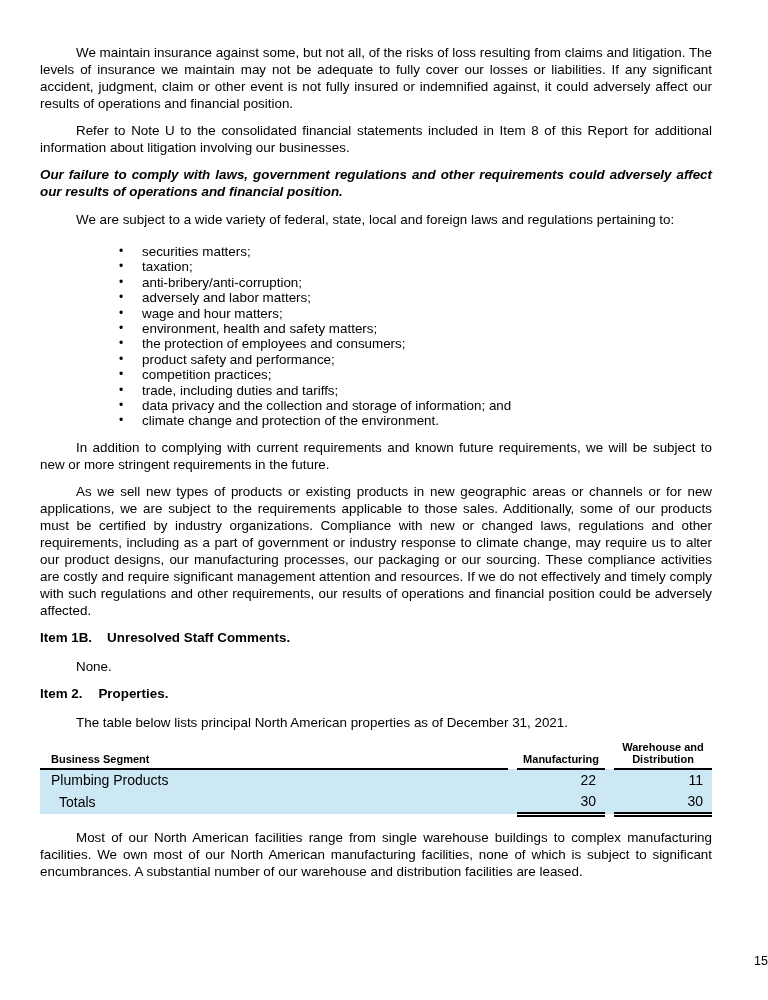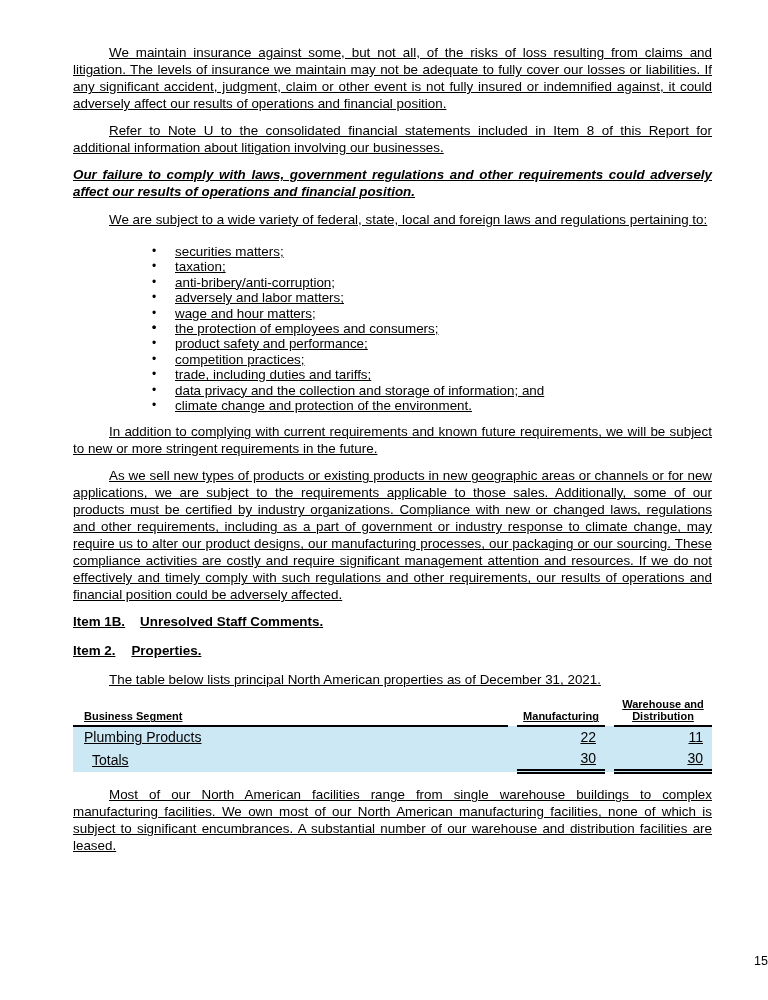--- a/index.html
+++ b/index.html
@@ -1,26 +1,25 @@
 <!DOCTYPE html>
 <html><head>
 <meta charset="utf-8">
 <style>
   html,body{margin:0;padding:0;background:#ffffff;}
   .page{
     position:relative;
     width:768px;height:1000px;
     box-sizing:border-box;
-    padding:44px 56px 0 73px;
+    padding:44px 56px 0 40px;
     background:#ffffff;
     color:#000000;
     font-family:"Liberation Sans","DejaVu Sans",sans-serif;
     font-size:13.4px;line-height:17px;
     overflow:hidden;
-    text-decoration:underline;
   }
   p.body{margin:0 0 10px 0;text-align:justify;text-indent:36px;}
   .risk-heading{
     margin:4px 0 11px 0;
     font-weight:bold;font-style:italic;
     text-align:justify;
   }
   ul.bullet-list{
     list-style:none;
     margin:16px 0 10px 0;
@@ -83,37 +82,38 @@
   <div class="risk-heading">Our failure to comply with laws, government regulations and other requirements could adversely affect our results of operations and financial position.</div>
 
   <p class="body">We are subject to a wide variety of federal, state, local and foreign laws and regulations pertaining to:</p>
 
   <ul class="bullet-list">
     <li><span class="blt">•</span><span>securities matters;</span></li>
     <li><span class="blt">•</span><span>taxation;</span></li>
     <li><span class="blt">•</span><span>anti-bribery/anti-corruption;</span></li>
     <li><span class="blt">•</span><span>adversely and labor matters;</span></li>
     <li><span class="blt">•</span><span>wage and hour matters;</span></li>
-    <li><span class="blt">•</span></li>
+    <li><span class="blt">•</span><span>environment, health and safety matters;</span></li>
     <li><span class="blt">•</span><span>the protection of employees and consumers;</span></li>
     <li><span class="blt">•</span><span>product safety and performance;</span></li>
     <li><span class="blt">•</span><span>competition practices;</span></li>
     <li><span class="blt">•</span><span>trade, including duties and tariffs;</span></li>
     <li><span class="blt">•</span><span>data privacy and the collection and storage of information; and</span></li>
     <li><span class="blt">•</span><span>climate change and protection of the environment.</span></li>
   </ul>
 
   <p class="body">In addition to complying with current requirements and known future requirements, we will be subject to new or more stringent requirements in the future.</p>
 
   <p class="body">As we sell new types of products or existing products in new geographic areas or channels or for new applications, we are subject to the requirements applicable to those sales. Additionally, some of our products must be certified by industry organizations. Compliance with new or changed laws, regulations and other requirements, including as a part of government or industry response to climate change, may require us to alter our product designs, our manufacturing processes, our packaging or our sourcing. These compliance activities are costly and require significant management attention and resources. If we do not effectively and timely comply with such regulations and other requirements, our results of operations and financial position could be adversely affected.</p>
 
   <div class="item-heading">
     <span>Item 1B.</span><span class="gap-wide">Unresolved Staff Comments.</span>
   </div>
 
+  <p class="body">None.</p>
 
   <div class="item-heading">
     <span>Item 2.</span><span class="gap-narrow">Properties.</span>
   </div>
 
   <p class="body">The table below lists principal North American properties as of December 31, 2021.</p>
 
   <table class="props">
     <colgroup>
       <col>

